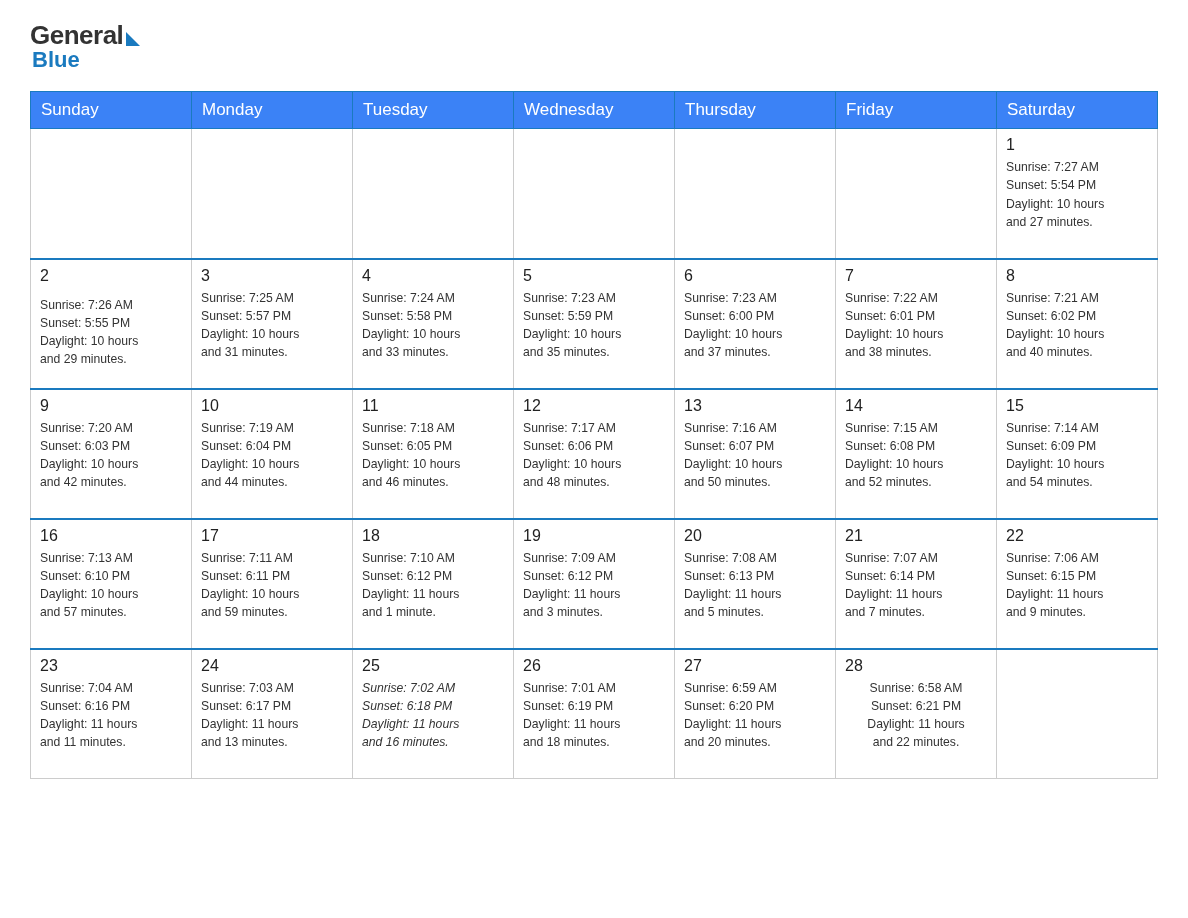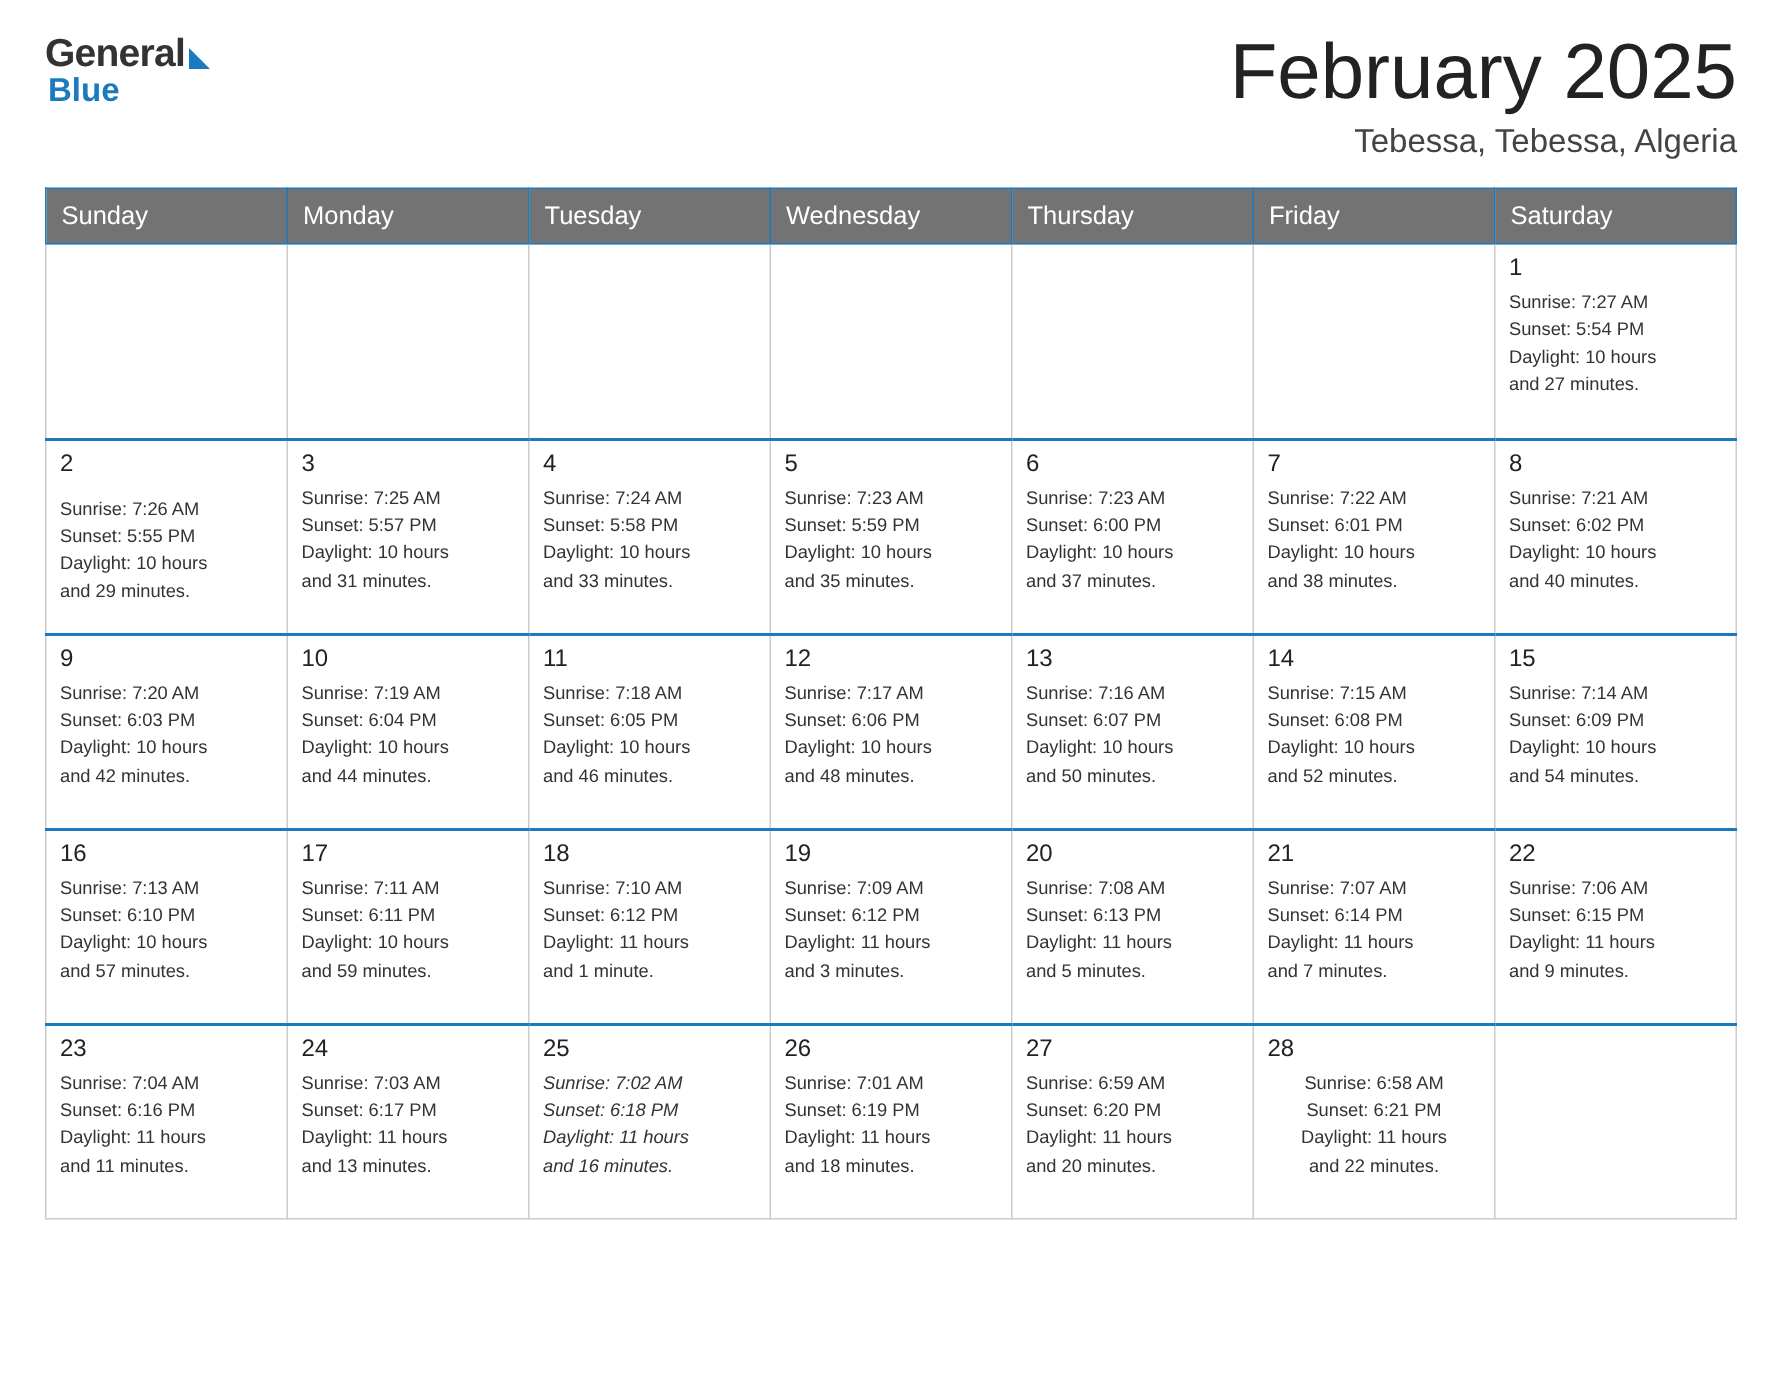--- a/index.html
+++ b/index.html
@@ -52,21 +52,21 @@
       font-size: 22px;
       color: #444;
       margin-top: 4px;
     }
     .calendar {
       width: 100%;
       border-collapse: collapse;
       table-layout: fixed;
     }
     .calendar th {
-      background-color: #737373;
+      background-color: #3b82f6;
       color: #fff;
       font-size: 17px;
       font-weight: normal;
       padding: 8px 10px;
       text-align: left;
       border: 1px solid #1a7abf;
     }
     .calendar td {
       vertical-align: top;
       padding: 7px 9px;
@@ -108,24 +108,20 @@
 </head>
 <body>
 
 <div class="header">
   <div class="logo-wrapper">
     <div class="logo-line1">
       <span class="logo-general">General</span>
       <div class="logo-triangle"></div>
     </div>
     <div class="logo-bottom">Blue</div>
-  </div>
-  <div class="title-section">
-    <div class="month-title">February 2025</div>
-    <div class="location-title">Tebessa, Tebessa, Algeria</div>
   </div>
 </div>
 
 <table class="calendar">
   <thead>
     <tr>
     <th>Sunday</th>
         <th>Monday</th>
         <th>Tuesday</th>
         <th>Wednesday</th>

